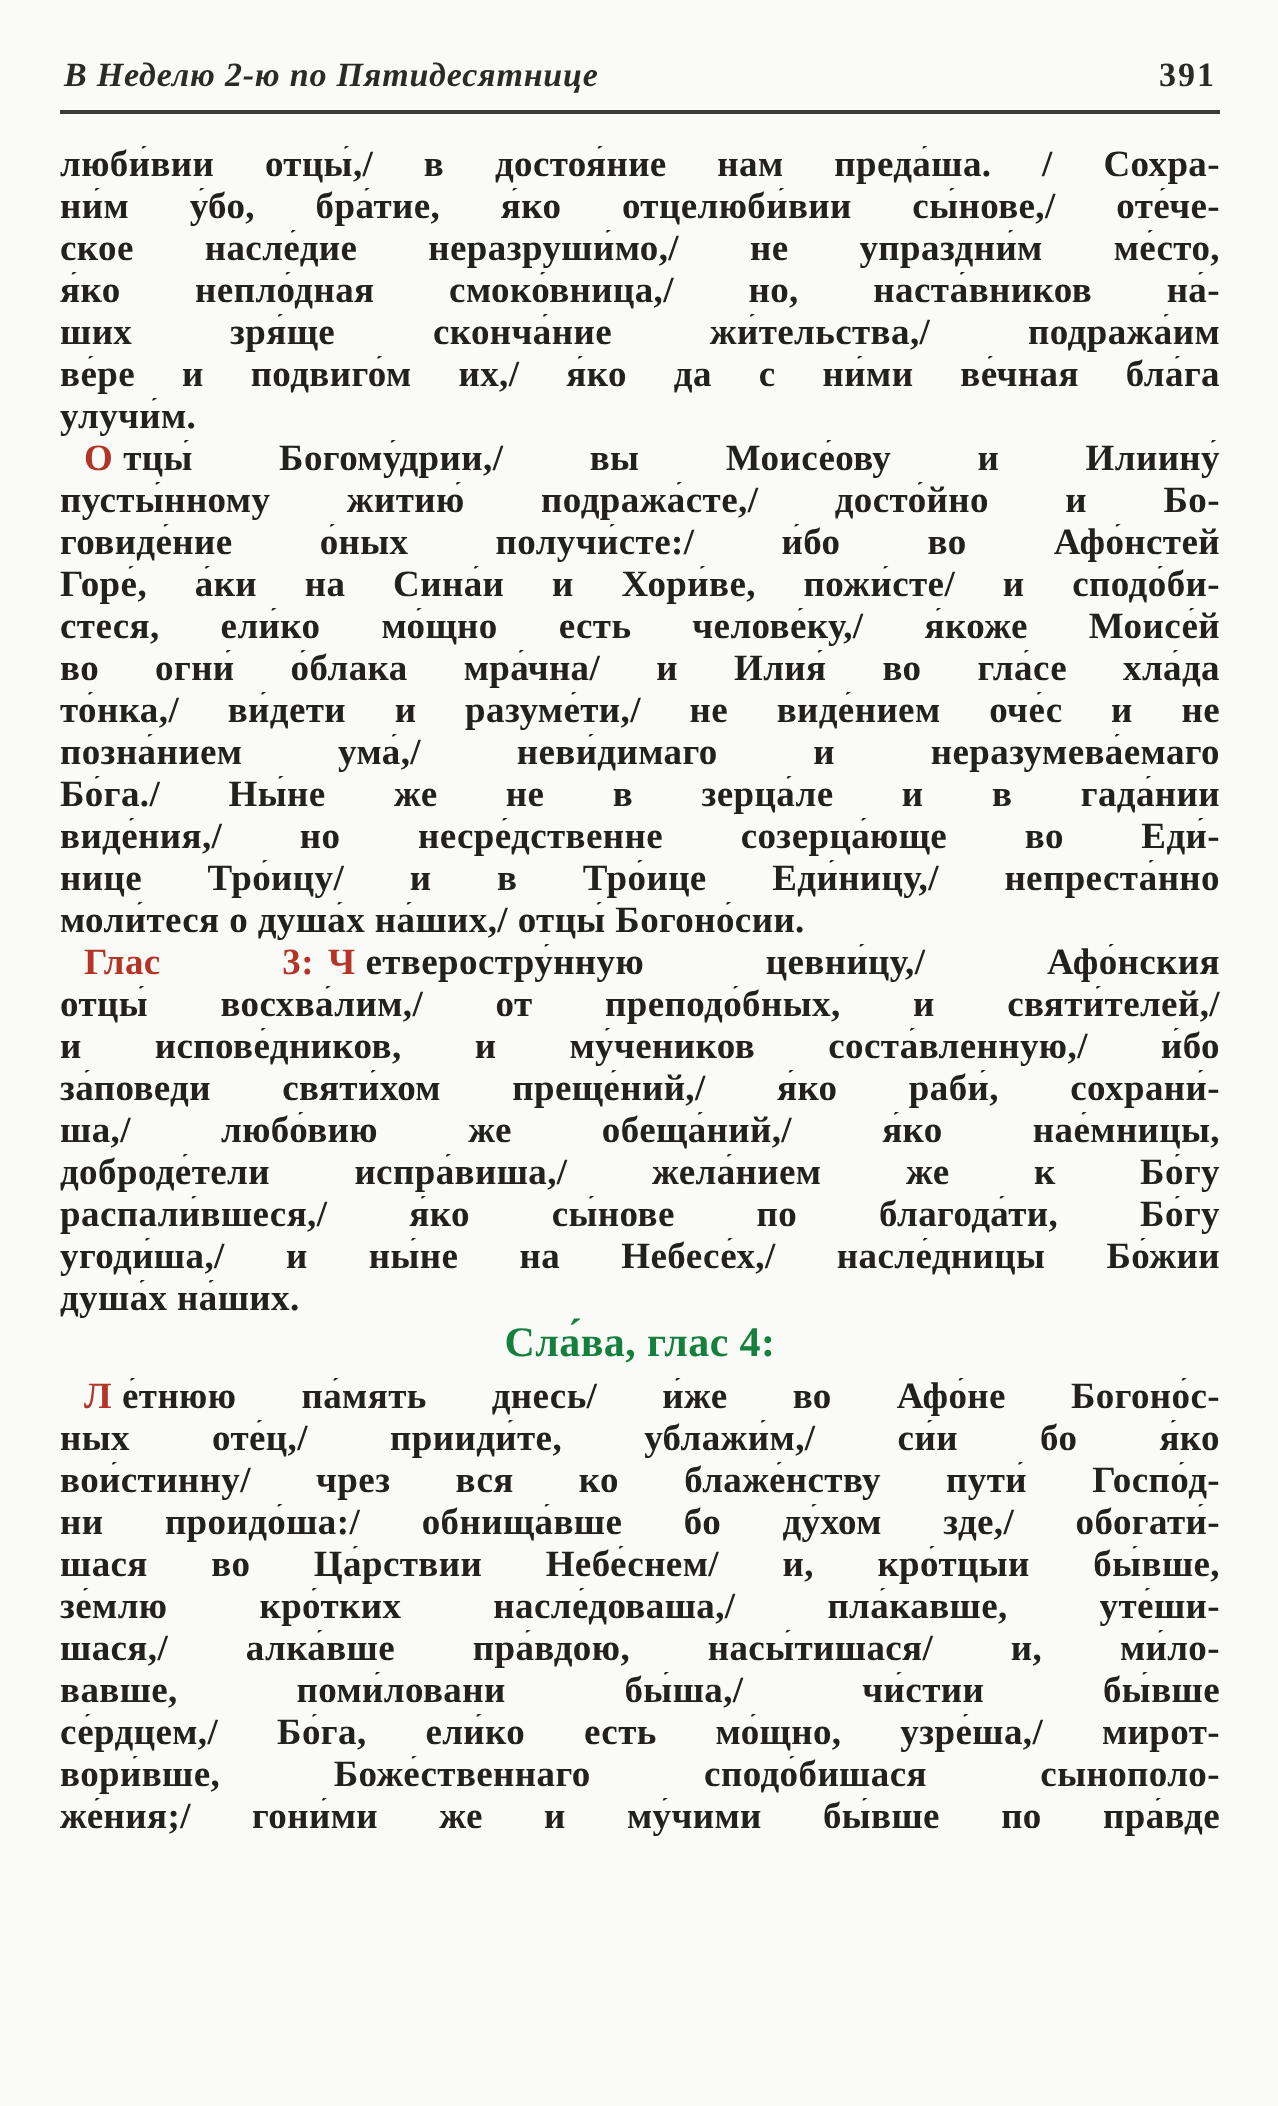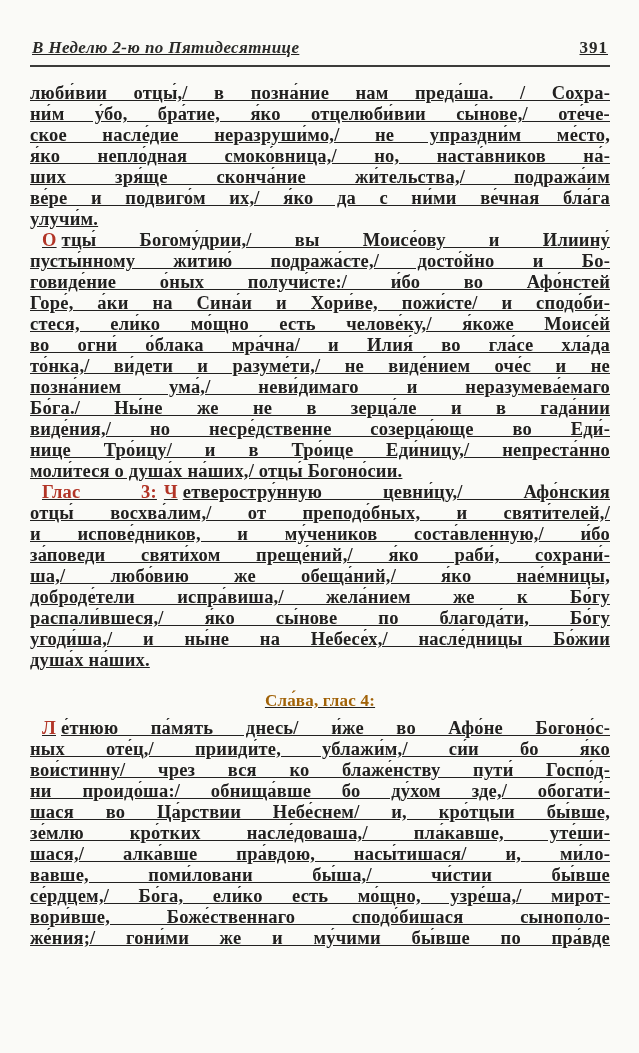--- a/index.html
+++ b/index.html
@@ -12,22 +12,21 @@
     background: #fafaf7;
     font-family: "Liberation Serif", "DejaVu Serif", serif;
     color: #222120;
     overflow: hidden;
   }
   .page {
     position: relative;
     width: 639px;
     height: 1053px;
     box-sizing: border-box;
-    padding: 38px 29px 0 30px;
-    text-decoration: underline;
+    padding: 28px 29px 0 30px;
   }
   
   .running-head {
     display: flex;
     justify-content: space-between;
     align-items: baseline;
     font-size: 17px;
     font-weight: bold;
     font-style: italic;
     letter-spacing: 0.4px;
@@ -67,42 +66,42 @@
   .initial-letter {
     color: #b23527;
     margin-right: 5px;
   }
   .lead-label {
     color: #b23527;
     margin-right: 7px;
   }
   .section-heading {
     text-align: center;
-    color: #a16207;
-    font-size: 17px;
+    color: #15803d;
+    font-size: 21px;
     font-weight: bold;
     line-height: 21px;
-    margin: 19px 0 7px 0;
+    margin: 0 0 7px 0;
   }
 </style>
 </head>
 <body>
 
 <div class="page">
 
   <div class="running-head">
     <span class="title">В Неделю 2-ю по Пятидесятнице</span>
     <span class="pageno">391</span>
   </div>
 
   <hr class="head-rule">
 
   <div class="body-text" id="body-text">
       <div class="paragraph">
-        <div class="line justify">люби́вии отцы́,/ в позна́ние нам преда́ша. / Сохра-</div>
+        <div class="line justify">люби́вии отцы́,/ в достоя́ние нам преда́ша. / Сохра-</div>
         <div class="line justify">ни́м у́бо, бра́тие, я́ко отцелюби́вии сы́нове,/ оте́че-</div>
         <div class="line justify">ское насле́дие неразруши́мо,/ не упраздни́м ме́сто,</div>
         <div class="line justify">я́ко непло́дная смоко́вница,/ но, наста́вников на́-</div>
         <div class="line justify">ших зря́ще сконча́ние жи́тельства,/ подража́им</div>
         <div class="line justify">ве́ре и подвиго́м их,/ я́ко да с ни́ми ве́чная бла́га</div>
         <div class="line">улучи́м.</div>
       </div>
       <div class="paragraph">
         <div class="line justify first-indent"><span class="initial-letter">О</span><span>тцы́ Богому́дрии,/ вы Моисе́ову и Илиину́</span></div>
         <div class="line justify">пусты́нному житию́ подража́сте,/ досто́йно и Бо-</div>

